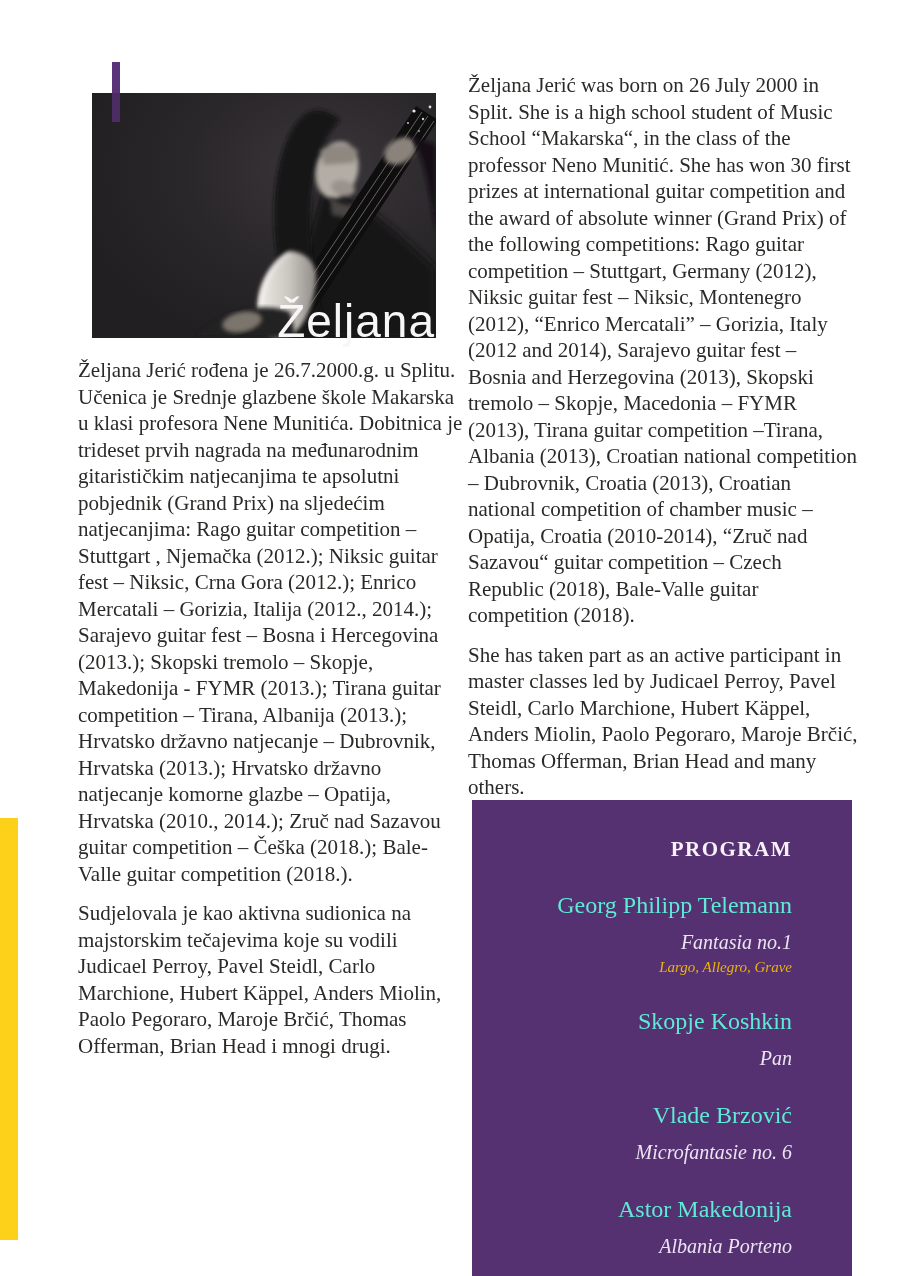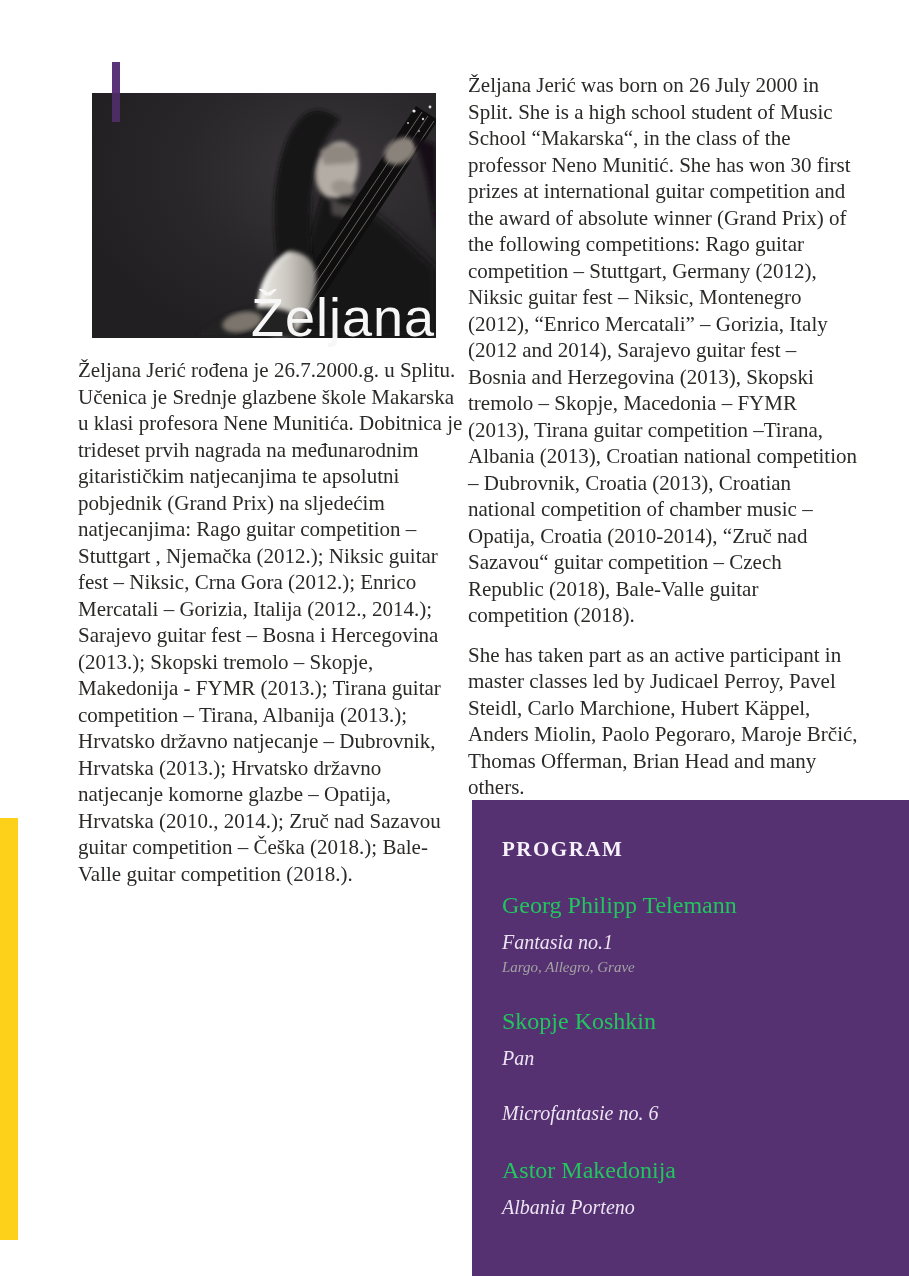--- a/index.html
+++ b/index.html
@@ -5,38 +5,38 @@
   html,body{margin:0;padding:0;background:#ffffff;}
   .page{position:relative;width:909px;height:1276px;background:#ffffff;overflow:hidden;
         font-family:"Liberation Serif",serif;}
   
   .accent-bar{position:absolute;left:112px;top:62px;width:8px;height:60px;z-index:3;
         background:linear-gradient(180deg,#5a3379 0 52%,#4b2c63 52% 100%);}
   
   .photo{position:absolute;left:92px;top:93px;width:344px;height:245px;margin:0;z-index:1;}
   .photo svg{display:block;}
   .photo-caption{position:absolute;right:1px;bottom:-6px;z-index:2;
-        font-family:"Liberation Sans",sans-serif;font-weight:300;font-size:54px;
+        font-family:"Liberation Sans",sans-serif;font-weight:300;font-size:46px;
         letter-spacing:1px;color:#f7f7f7;line-height:1;white-space:nowrap;}
   
   .col{position:absolute;color:#2b2a28;}
   .col p{margin:0 0 13px;font-size:21px;line-height:26.5px;}
   .col-left{left:78px;top:357px;width:386px;}
   .col-right{left:468px;top:72px;width:390px;}
   .col strong{font-weight:normal;}
   
-  .program{position:absolute;left:472px;top:800px;width:437px;height:476px;
+  .program{position:absolute;left:472px;top:800px;width:380px;height:476px;
         background:#563172;box-sizing:border-box;padding:36px 60px 0 30px;
-        color:#f2edf6;z-index:1;}
+        text-align:right;color:#f2edf6;z-index:1;}
   .program h2{margin:0 0 28px;font-size:21px;line-height:26px;font-weight:bold;
         letter-spacing:1.5px;color:#f6f1fa;}
   .prog-item{margin-bottom:28px;}
-  .composer{font-size:24px;line-height:31px;color:#22c55e;}
+  .composer{font-size:24px;line-height:31px;color:#5eead4;}
   .piece{font-style:italic;font-size:20px;line-height:27px;color:#ece4f2;margin-top:8px;}
-  .movements{font-style:italic;font-size:15px;line-height:22px;color:#a3a3a3;}
+  .movements{font-style:italic;font-size:15px;line-height:22px;color:#eab308;}
   .movements:empty{display:none;}
   
   .yellow-bar{position:absolute;left:0;top:818px;width:18px;height:422px;background:#fdd01a;}
 </style>
 </head>
 <body>
 
 <div class="page">
 
   <div class="accent-bar"></div>
@@ -97,20 +97,21 @@
       <path d="M197,160 C178,172 166,198 169,224" stroke="#ffffff" stroke-width="2.5" fill="none" opacity="0.9" filter="url(#soft)"></path>
 
       <path d="M108,240 C136,216 170,209 198,219 L204,245 L106,245 Z" fill="#232023" filter="url(#soft)"></path>
       <ellipse cx="150" cy="229" rx="20" ry="10" transform="rotate(-12 150 229)" fill="#7b746d" filter="url(#soft)"></ellipse>
     </svg>
     <figcaption class="photo-caption">Željana</figcaption>
   </figure>
 
   <div class="col col-left">
     <p><strong>Željana Jerić</strong><span> rođena je 26.7.2000.g. u Splitu. Učenica je Srednje glazbene škole Makarska u klasi profesora Nene Munitića. Dobitnica je trideset prvih nagrada na međunarodnim gitarističkim natjecanjima te apsolutni pobjednik (Grand Prix) na sljedećim natjecanjima: Rago guitar competition – Stuttgart , Njemačka (2012.); Niksic guitar fest – Niksic, Crna Gora (2012.); Enrico Mercatali – Gorizia, Italija (2012., 2014.); Sarajevo guitar fest – Bosna i Hercegovina (2013.); Skopski tremolo – Skopje, Makedonija - FYMR (2013.); Tirana guitar competition – Tirana, Albanija (2013.); Hrvatsko državno natjecanje – Dubrovnik, Hrvatska (2013.); Hrvatsko državno natjecanje komorne glazbe – Opatija, Hrvatska (2010., 2014.); Zruč nad Sazavou guitar competition – Češka (2018.); Bale-Valle guitar competition (2018.).</span></p>
+    <p>Sudjelovala je kao aktivna sudionica na majstorskim tečajevima koje su vodili Judicael Perroy, Pavel Steidl, Carlo Marchione, Hubert Käppel, Anders Miolin, Paolo Pegoraro, Maroje Brčić, Thomas Offerman, Brian Head i mnogi drugi.</p>
   </div>
 
   <div class="col col-right">
     <p><strong>Željana Jerić</strong><span> was born on 26 July 2000 in Split. She is a high school student of Music School “Makarska“, in the class of the professor Neno Munitić. She has won 30 first prizes at international guitar competition and the award of absolute winner (Grand Prix) of the following competitions: Rago guitar competition – Stuttgart, Germany (2012), Niksic guitar fest – Niksic, Montenegro (2012), “Enrico Mercatali” – Gorizia, Italy (2012 and 2014), Sarajevo guitar fest – Bosnia and Herzegovina (2013), Skopski tremolo – Skopje, Macedonia – FYMR (2013), Tirana guitar competition –Tirana, Albania (2013),  Croatian national competition – Dubrovnik, Croatia (2013), Croatian national competition of chamber music – Opatija, Croatia (2010-2014), “Zruč nad Sazavou“ guitar competition – Czech Republic (2018), Bale-Valle guitar competition (2018).</span></p>
     <p>She has taken part as an active participant in master classes led by Judicael Perroy, Pavel Steidl, Carlo Marchione, Hubert Käppel, Anders Miolin, Paolo Pegoraro, Maroje Brčić, Thomas Offerman, Brian Head and many others.</p>
   </div>
 
   <aside class="program">
     <h2>PROGRAM</h2>
 
@@ -120,20 +121,21 @@
       <div class="movements">Largo, Allegro, Grave</div>
     </div>
 
     <div class="prog-item">
       <div class="composer">Skopje Koshkin</div>
       <div class="piece">Pan</div>
 
     </div>
 
     <div class="prog-item">
+      <div class="composer">Vlade Brzović</div>
       <div class="piece">Microfantasie no. 6</div>
 
     </div>
 
     <div class="prog-item">
       <div class="composer">Astor Makedonija</div>
       <div class="piece">Albania Porteno</div>
 
     </div>
   </aside>

